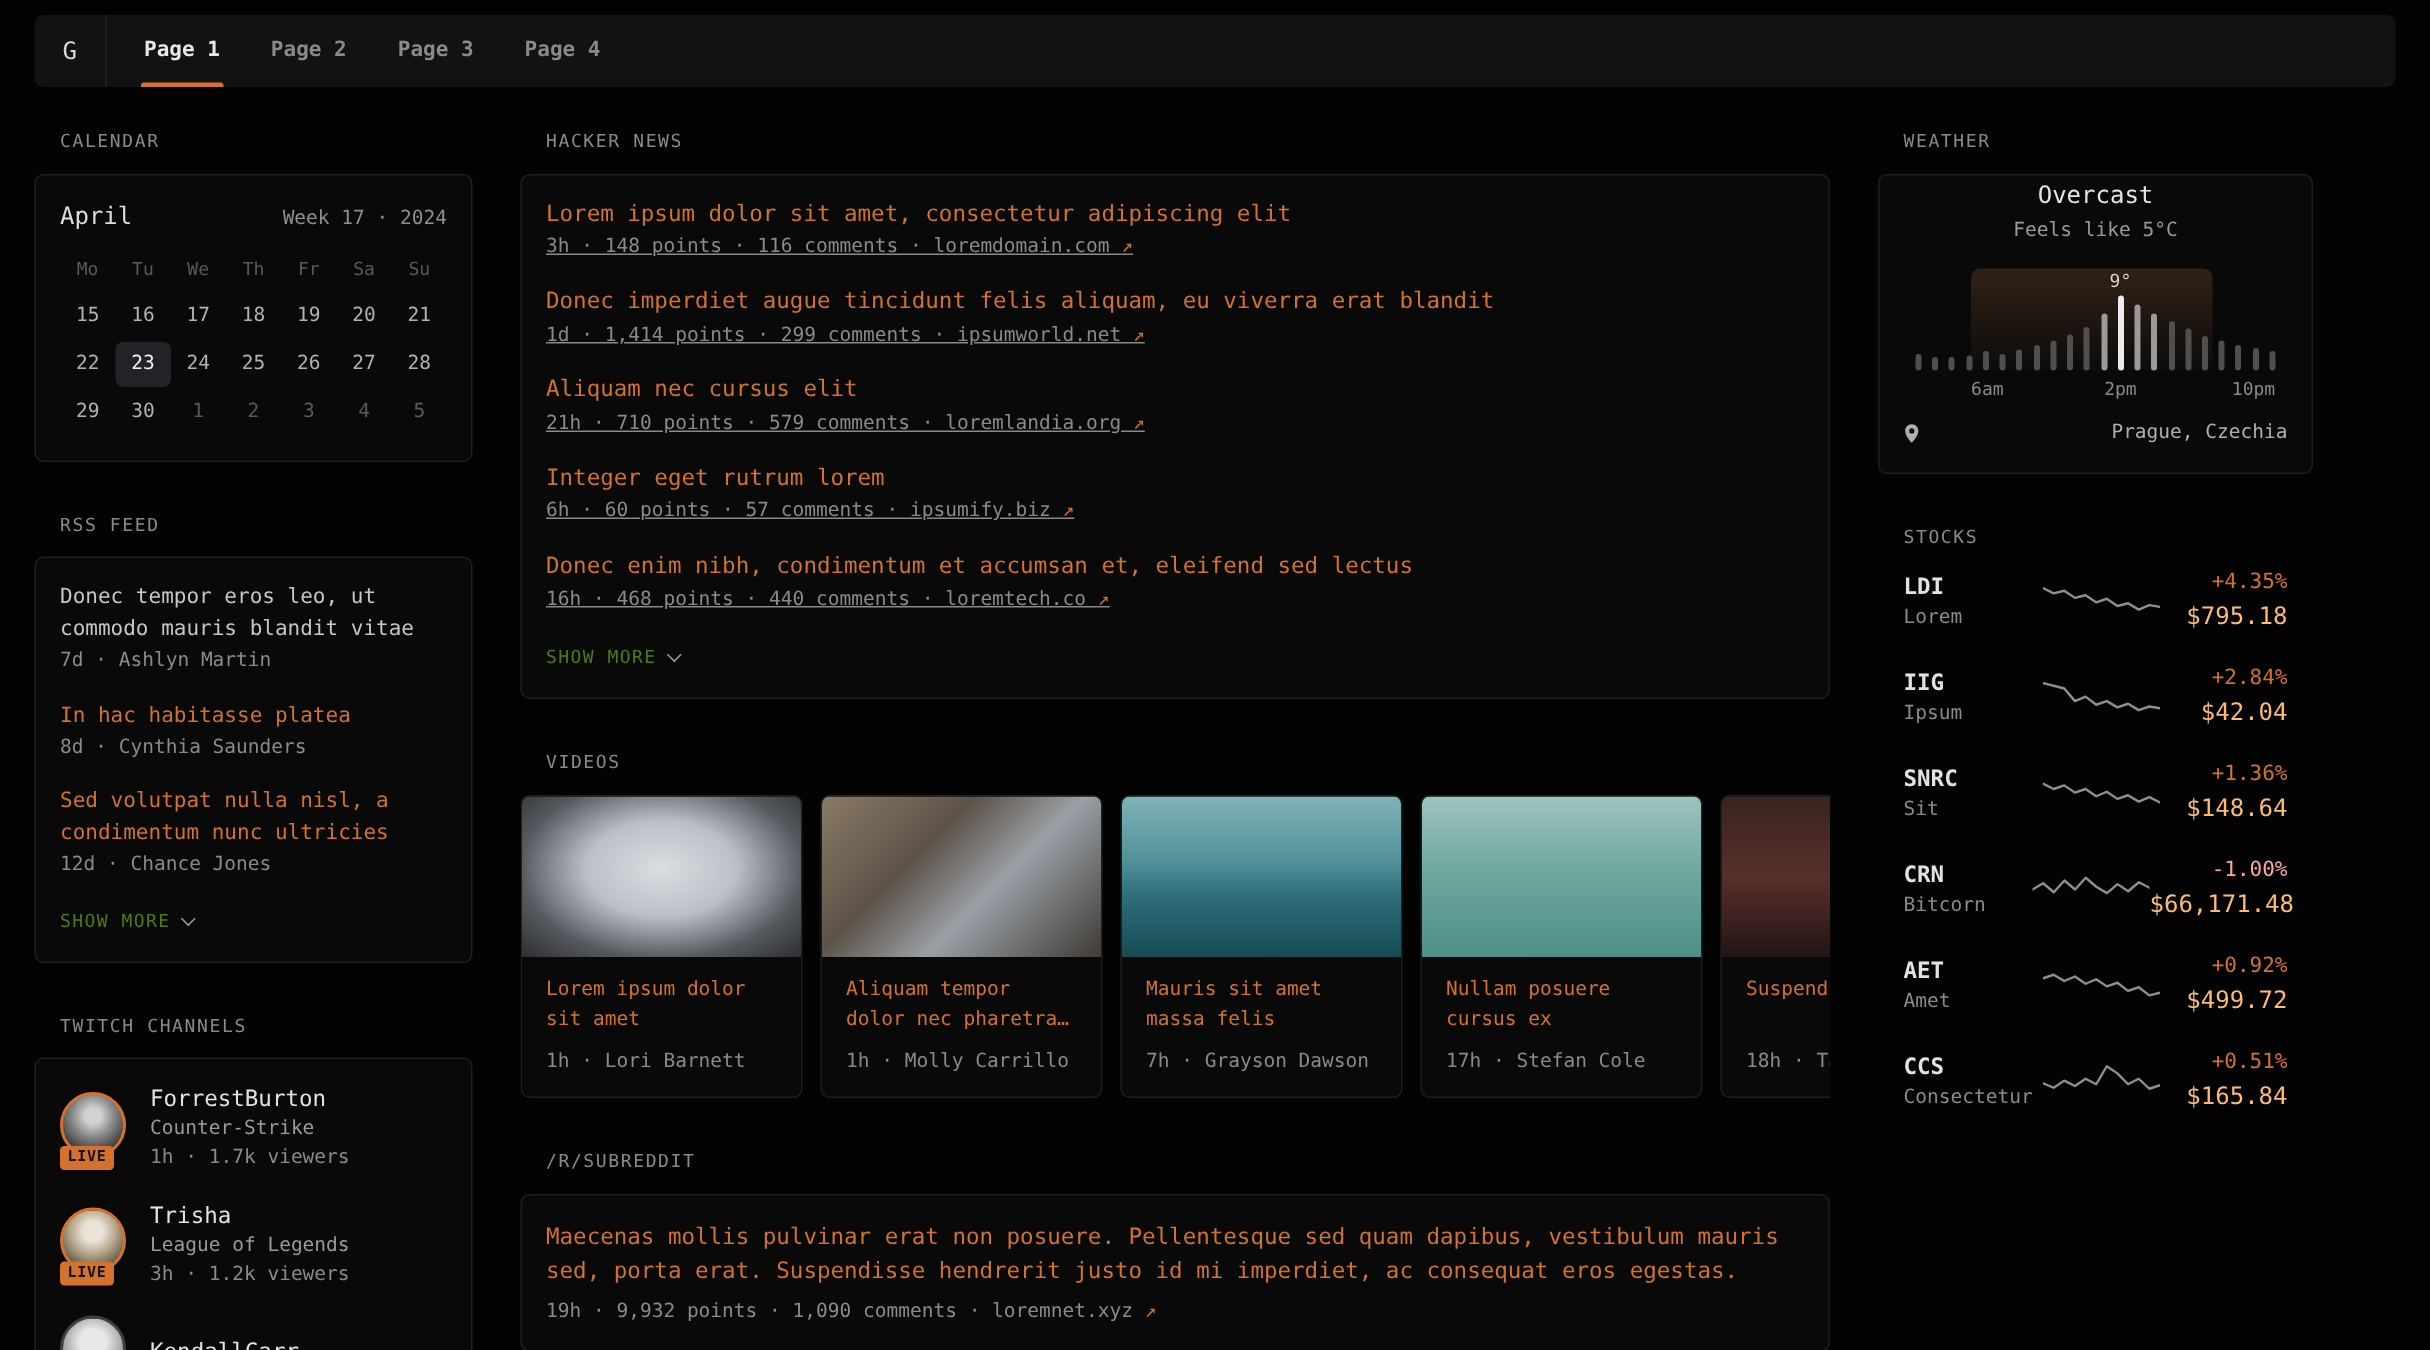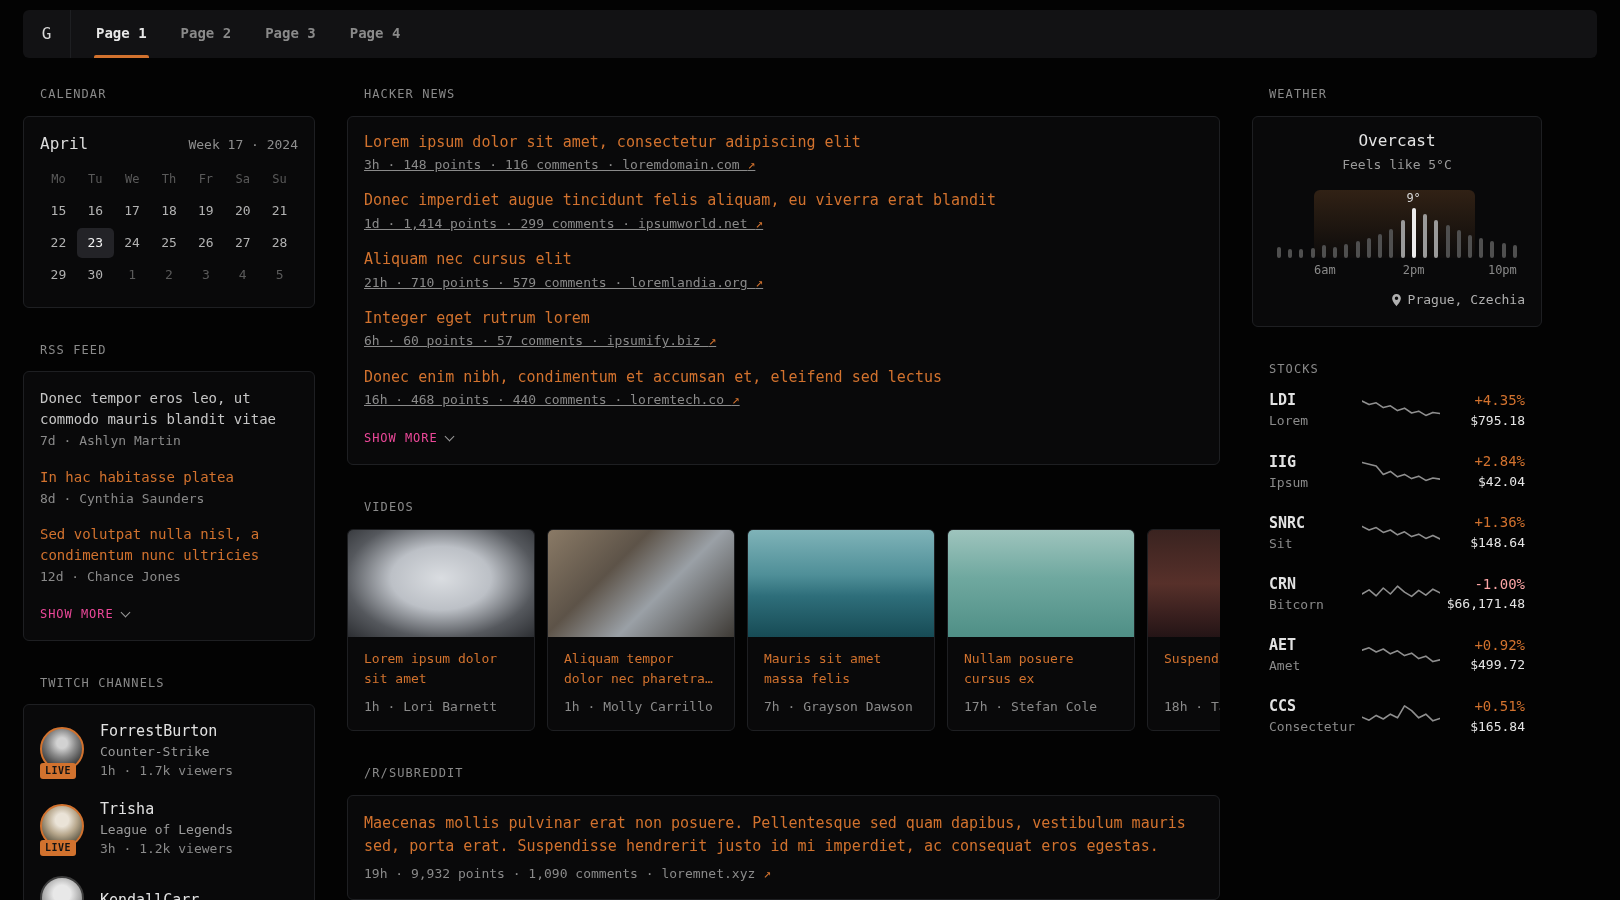--- a/index.html
+++ b/index.html
@@ -65,21 +65,21 @@
   .cal-day { font-size: 13px; color: #b2b2b2; padding: 6px 0; border-radius: 5px; }
   .cal-day.dim { color: #5a5a5a; }
   .cal-day.selected { background: #232327; color: #f2f2f2; }
 
   
   .rss-item { margin-bottom: 16px; }
   .rss-title { font-size: 14px; color: #d2722e; line-height: 1.5; cursor: pointer; }
   .rss-title.muted { color: #c6c6c6; }
   .rss-meta { font-size: 13px; color: #8a8a8a; margin-top: 2px; }
   .show-more {
-    font-size: 12px; letter-spacing: 0.08em; color: #ec4899;
+    font-size: 12px; letter-spacing: 0.08em; color: #4d7c0f;
     display: inline-flex; align-items: center; gap: 8px; cursor: pointer; margin-top: 4px;
   }
   .chev {
     width: 7px; height: 7px; margin-top: -4px;
     border-left: 1.5px solid #9a9a9a; border-bottom: 1.5px solid #9a9a9a;
     transform: rotate(-45deg);
   }
 
   
   .tw-card { padding: 16px; }
@@ -119,51 +119,51 @@
   .thumb-0 { background: radial-gradient(ellipse at 50% 45%, #dadde1 0%, #bcc0c6 38%, #55585d 72%, #2c2e32 100%); }
   .thumb-1 { background: linear-gradient(135deg, #8a7a66 0%, #5d5348 35%, #9aa0a6 60%, #3e3a35 100%); }
   .thumb-2 { background: linear-gradient(180deg, #7fb3b8 0%, #4f8f98 42%, #2e6e7a 62%, #174b55 100%); }
   .thumb-3 { background: linear-gradient(180deg, #9ec4bd 0%, #6fa89f 45%, #4f8f86 100%); }
   .thumb-4 { background: linear-gradient(180deg, #3a2320 0%, #57302a 50%, #241416 100%); }
   .video-body { padding: 12px 16px 14px; }
   .video-title { color: #d2722e; font-size: 13px; line-height: 1.6; height: 42px; overflow: hidden; }
   .video-meta { color: #8a8a8a; font-size: 13px; margin-top: 7px; white-space: nowrap; overflow: hidden; }
 
   
-  .weather-card { text-align: center; padding: 13px 16px 16px; }
+  .weather-card { text-align: center; padding: 2px 16px 16px; }
   .w-cond { color: #e4e4e4; font-size: 16px; }
   .w-feels { color: #9a9a9a; font-size: 13px; margin-top: 4px; }
   .w-chart { position: relative; height: 88px; margin: 16px 6px 0; }
   .w-band {
     position: absolute; left: 16%; width: 66%; top: 0; bottom: 20px;
     background: linear-gradient(180deg, rgba(190,120,60,0.22), rgba(190,120,60,0.02));
     border-radius: 6px;
   }
   .w-bars {
     position: absolute; left: 2px; right: 2px; bottom: 20px; height: 50px;
     display: flex; align-items: flex-end; justify-content: space-between;
   }
   .w-bar { width: 4px; border-radius: 2px; background: #4f4f4f; }
   .w-peak { position: absolute; top: 0; transform: translateX(-50%); font-size: 12px; color: #d8d8d8; }
   .w-time { position: absolute; bottom: 0; transform: translateX(-50%); font-size: 12px; color: #8a8a8a; }
   .w-loc {
-    margin-top: 13px; display: flex; align-items: center; justify-content: flex-end; gap: 6px;
+    margin-top: 13px; display: flex; align-items: center; justify-content: space-between; gap: 6px;
     color: #b0b0b0; font-size: 13px;
   }
 
   
   .stock-row { display: flex; align-items: center; padding: 0 17px; margin-bottom: 21px; cursor: pointer; }
   .stock-left { width: 100px; }
   .stock-sym { color: #e2e2e2; font-size: 15px; font-weight: bold; }
   .stock-name { color: #8a8a8a; font-size: 13px; margin-top: 1px; }
   .stock-spark { flex: 1; display: flex; justify-content: center; }
   .spark { width: 78px; height: 30px; }
   .stock-right { width: 92px; text-align: right; }
   .stock-change { font-size: 14px; }
-  .stock-price { color: #e5e5e5; font-size: 13px; margin-top: 1px; }
+  .stock-price { color: #fdba74; font-size: 16px; margin-top: 1px; }
 </style>
 </head>
 <body>
 
 <div class="page">
 
   <header class="navbar">
     <div class="logo">G</div>
     <nav class="tabs">
         <div class="tab active">Page 1</div>

